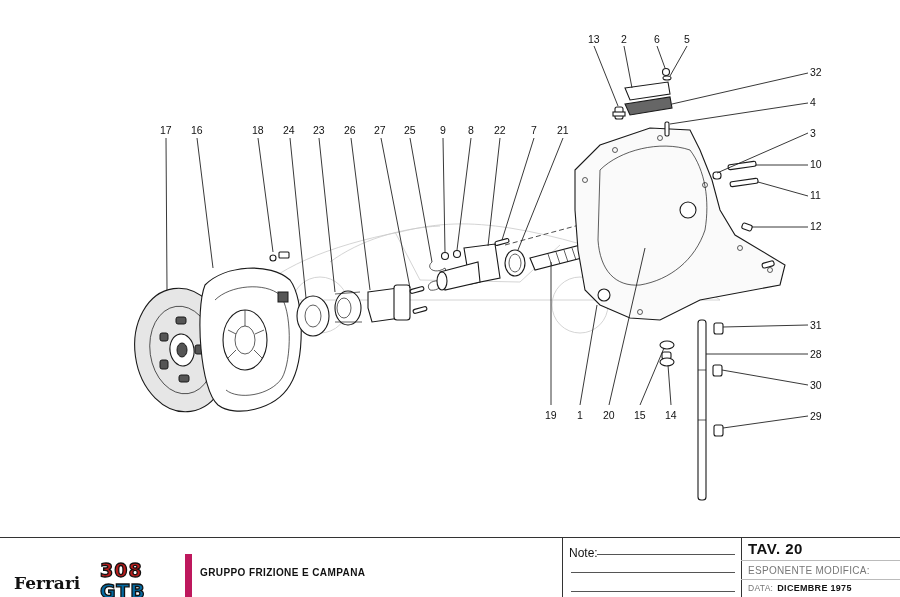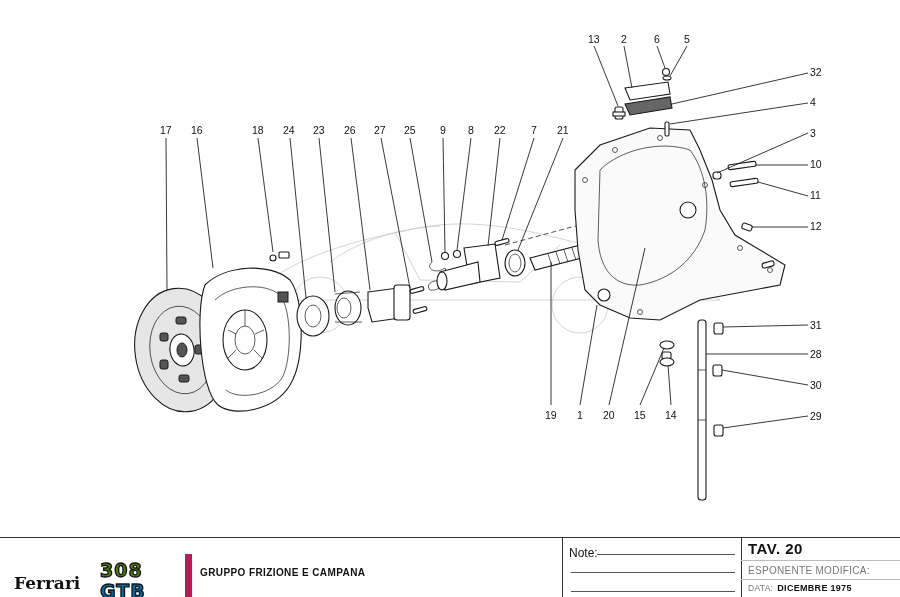--- a/index.html
+++ b/index.html
@@ -10,21 +10,21 @@
   .part { stroke: #1a1a1a; stroke-width: 1.1; fill: #fff; }
   .part-thin { stroke: #1a1a1a; stroke-width: 0.7; fill: none; }
   .part-dark { stroke: #1a1a1a; stroke-width: 1; fill: #555; }
   .ghost { stroke: #c9c9c9; stroke-width: 0.8; fill: none; }
   .dash { stroke: #222; stroke-width: 0.8; fill: none; stroke-dasharray: 5 3; }
 
   
   #title-block { position: absolute; left: 0; top: 537px; width: 900px; height: 60px; border-top: 1.5px solid #333; }
   #logo-cell { position: absolute; left: 0; top: 16px; width: 185px; height: 60px; border-right: 7px solid #be185d; }
   #ferrari-word { position: absolute; left: 14px; top: 19px; font-family: "DejaVu Serif", serif; font-weight: bold; font-size: 17px; letter-spacing: 0px; color: #111; }
-  #model-308 { position: absolute; left: 100px; top: 7px; font-family: "DejaVu Sans", sans-serif; font-size: 19px; font-weight: bold; color: #4d7c0f; -webkit-text-stroke: 1.3px #111; letter-spacing: 1px; line-height: 19px; }
+  #model-308 { position: absolute; left: 100px; top: 7px; font-family: "DejaVu Sans", sans-serif; font-size: 19px; font-weight: bold; color: #b91c1c; -webkit-text-stroke: 1.3px #111; letter-spacing: 1px; line-height: 19px; }
   #model-gtb { position: absolute; left: 100px; top: 28px; font-family: "DejaVu Sans", sans-serif; font-size: 19px; font-weight: bold; color: #0369a1; -webkit-text-stroke: 1.3px #111; letter-spacing: 1px; line-height: 19px; }
   #group-title { position: absolute; left: 200px; top: 29px; font-size: 10px; font-weight: bold; letter-spacing: 0.4px; text-align: center; }
   #note-cell { position: absolute; left: 562px; top: 0; width: 178px; height: 60px; border-left: 1px solid #333; border-right: 1px solid #333; }
   #note-label { position: absolute; left: 6px; top: 8px; font-size: 12px; }
   .note-line { position: absolute; height: 0; border-top: 1px solid #555; }
   #info-cell { position: absolute; left: 741px; top: 0; width: 159px; height: 60px; }
   #tav { position: absolute; left: 7px; top: 2px; font-size: 15px; font-weight: bold; letter-spacing: 0.5px; }
   #esponente { position: absolute; left: 7px; top: 27px; font-size: 10px; color: #777; letter-spacing: 0.3px; }
   #data-row { position: absolute; left: 7px; top: 45px; font-size: 8.5px; color: #777; letter-spacing: 0.3px; }
   #data-value { font-weight: bold; color: #111; font-size: 9px; margin-left: 4px; margin-top: 47px; }

